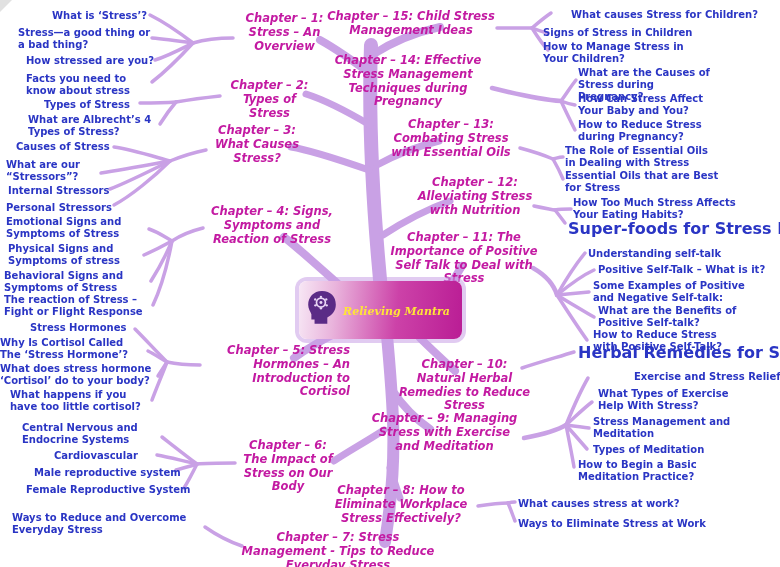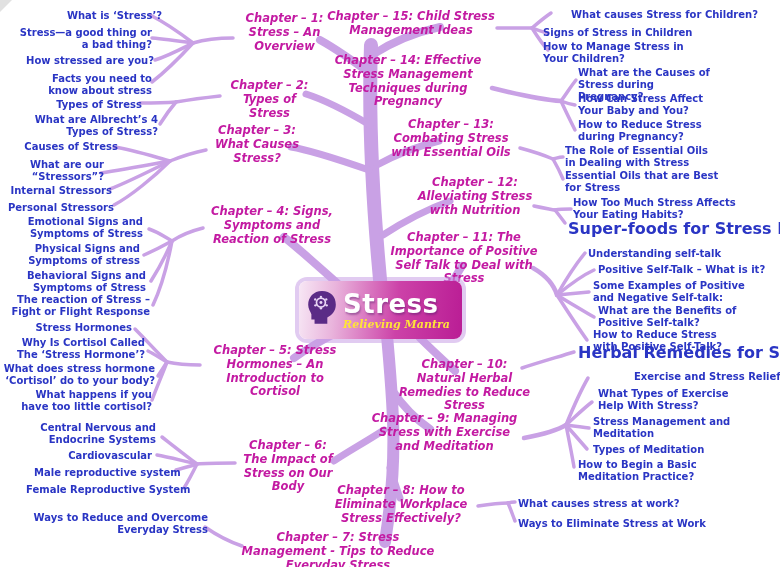--- a/index.html
+++ b/index.html
@@ -1,20 +1,20 @@
 <!DOCTYPE html>
 <html><head>
 <meta charset="utf-8">
 <title>Stress Relieving Mantra — Mind Map</title>
 <style>
   html,body{margin:0;padding:0;background:#fff;}
   #stage{position:relative;width:780px;height:567px;background:#ffffff;overflow:hidden;
          font-family:"DejaVu Sans",sans-serif;}
   #branches{position:absolute;left:0;top:0;width:780px;height:567px;}
-  .topic{position:absolute;font:bold 10px/1.18 "DejaVu Sans",sans-serif;color:#2a35c4;text-align:right;}
+  .topic{position:absolute;font:bold 10px/1.18 "DejaVu Sans",sans-serif;color:#2a35c4;text-align:left;}
   .topic.right{text-align:left;}
   .topic.strong{font-size:16px;}
   .nw{white-space:nowrap;}
   .chapter{position:absolute;font:italic bold 11.5px/1.2 "DejaVu Sans",sans-serif;color:#c31aa2;text-align:center;}
   .center-logo{position:absolute;left:299px;top:281px;width:163px;height:58px;border-radius:8px;
     background:linear-gradient(95deg,#f7e7f5 0%,#e9b4dc 22%,#cc42a8 60%,#ba1d95 100%);
     display:flex;align-items:center;padding:3px 8px 3px 6px;box-sizing:border-box;
     box-shadow:0 0 0 4px rgba(201,161,229,.55);}
   .head-ic{width:34px;height:44px;flex:0 0 auto;margin-right:4px;}
   .brand{font:bold 26px/1 "DejaVu Sans",sans-serif;color:#ffffff;letter-spacing:.5px;
@@ -123,21 +123,21 @@
       <path d="M478,506 C491,504 501,503 508,503"></path>
       <path d="M508,503 C511,502 513,502 515,502"></path>
       <path d="M508,503 C511,510 513,516 515,521"></path>
     </g>
   </svg>
 
   <div class="chapter" style="left:237px;top:12px;width:95px;">Chapter – 1: Stress – An Overview</div>
   <div class="chapter" style="left:222px;top:79px;width:95px;">Chapter – 2: Types of Stress</div>
   <div class="chapter" style="left:207px;top:124px;width:100px;">Chapter – 3: What Causes Stress?</div>
   <div class="chapter" style="left:202px;top:205px;width:140px;">Chapter – 4: Signs, Symptoms and Reaction of Stress</div>
-  <div class="chapter" style="left:200px;top:344px;width:150px;">Chapter – 5: Stress Hormones – An Introduction to Cortisol</div>
+  <div class="chapter" style="left:200px;top:344px;width:150px;text-align:right;">Chapter – 5: Stress Hormones – An Introduction to Cortisol</div>
   <div class="chapter" style="left:237px;top:439px;width:102px;">Chapter – 6: The Impact of Stress on Our Body</div>
   <div class="chapter" style="left:240px;top:531px;width:196px;">Chapter – 7: Stress Management - Tips to Reduce Everyday Stress</div>
   <div class="chapter" style="left:325px;top:484px;width:152px;">Chapter – 8: How to Eliminate Workplace Stress Effectively?</div>
   <div class="chapter" style="left:366px;top:412px;width:157px;">Chapter – 9: Managing Stress with Exercise and Meditation</div>
   <div class="chapter" style="left:396px;top:358px;width:137px;">Chapter – 10: Natural Herbal Remedies to Reduce Stress</div>
   <div class="chapter" style="left:390px;top:231px;width:148px;">Chapter – 11: The Importance of Positive Self Talk to Deal with Stress</div>
   <div class="chapter" style="left:416px;top:176px;width:118px;">Chapter – 12: Alleviating Stress with Nutrition</div>
   <div class="chapter" style="left:380px;top:118px;width:142px;">Chapter – 13: Combating Stress with Essential Oils</div>
   <div class="chapter" style="left:324px;top:54px;width:168px;">Chapter – 14: Effective Stress Management Techniques during Pregnancy</div>
   <div class="chapter" style="left:327px;top:10px;width:168px;">Chapter – 15: Child Stress Management Ideas</div>
@@ -198,17 +198,16 @@
       <g fill="#e9d6f5">
         <circle cx="15" cy="6.6" r="1.1"></circle>
           <circle cx="20" cy="9" r="1.1"></circle>
         <circle cx="20.4" cy="14.6" r="1.1"></circle>
           <circle cx="15" cy="17.4" r="1.1"></circle>
         <circle cx="9.8" cy="14.6" r="1.1"></circle>
           <circle cx="9.6" cy="9" r="1.1"></circle>
       </g>
     </svg>
     <div>
-      <div class="brand">Stress</div>
       <div class="tagline">Relieving Mantra</div>
     </div>
   </div>
 </div>
 
 </body></html>

